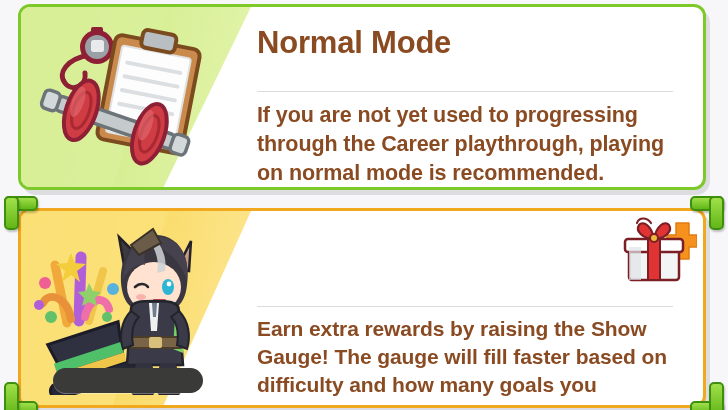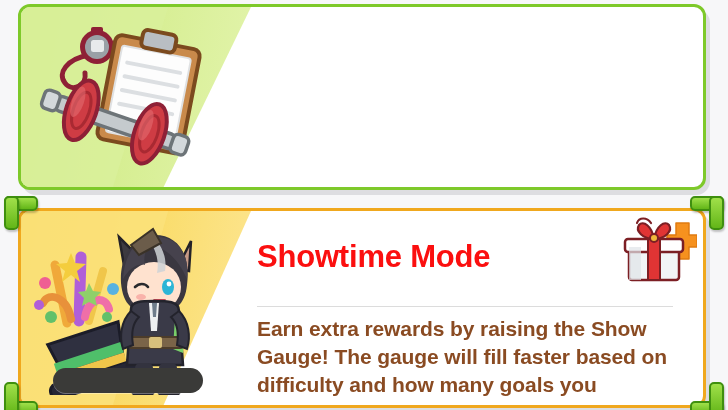--- a/index.html
+++ b/index.html
@@ -251,20 +251,25 @@
         <ellipse cx="124" cy="111" rx="15" ry="31" fill="#cf3c44" stroke="#8e2036" stroke-width="4"></ellipse>
         <ellipse cx="124" cy="111" rx="8" ry="19" fill="none" stroke="#a92932" stroke-width="3"></ellipse>
         <ellipse cx="118" cy="104" rx="6" ry="16" fill="#e36b6f" opacity=".6"></ellipse>
 
         <rect x="12" y="102" width="16" height="19" rx="5" fill="#d3d8db" stroke="#6d7478" stroke-width="3.5"></rect>
         <rect x="148" y="102" width="16" height="19" rx="5" fill="#d3d8db" stroke="#6d7478" stroke-width="3.5"></rect>
       </g>
     </svg>
   </div>
 
+  <div class="text-col">
+    <div class="card-title" id="title-normal">Normal Mode</div>
+    <div class="divider" id="divider-normal"></div>
+    <div class="card-body" id="body-normal">If you are not yet used to progressing through the Career playthrough, playing on normal mode is recommended.</div>
+  </div>
 </div>
 
 <div class="card-shadow" id="shadow-showtime"></div>
 <div class="card" id="card-showtime">
 
   <div class="art-panel" id="art-showtime">
     <div class="wedge"></div>
     <div class="wedge-lite"></div>
 
     <svg class="art-svg" viewBox="0 0 186 182">
@@ -329,21 +334,20 @@
 
         <path d="M104 98 C94 108 92 124 96 136 L106 132 C104 120 106 110 112 104 Z" fill="#3a3a48" stroke="#23232c" stroke-width="2"></path>
         <path d="M152 98 C162 108 164 124 160 136 L150 132 C152 120 150 110 144 104 Z" fill="#3a3a48" stroke="#23232c" stroke-width="2"></path>
       </g>
     </svg>
 
     <div class="nameplate"></div>
   </div>
 
   <div class="text-col">
-    <div class="card-title" id="title-showtime">Showtime Mode</div>
     <div class="divider" id="divider-showtime"></div>
     <div class="card-body" id="body-showtime">Earn extra rewards by raising the Show Gauge! The gauge will fill faster based on difficulty and how many goals you complete.</div>
   </div>
 
   <svg class="gift-badge" viewBox="0 0 76 70">
 
     <path d="M55 6 L68 6 L68 18 L76 18 L76 30 L68 30 L68 42 L55 42 L55 30 L46 30 L46 18 L55 18 Z" fill="#f6911e" stroke="#e07b10" stroke-width="1.5" stroke-linejoin="round"></path>
 
     <rect x="8" y="30" width="50" height="33" rx="3" fill="#f2f4f6" stroke="#7c1f24" stroke-width="2.5"></rect>
 

